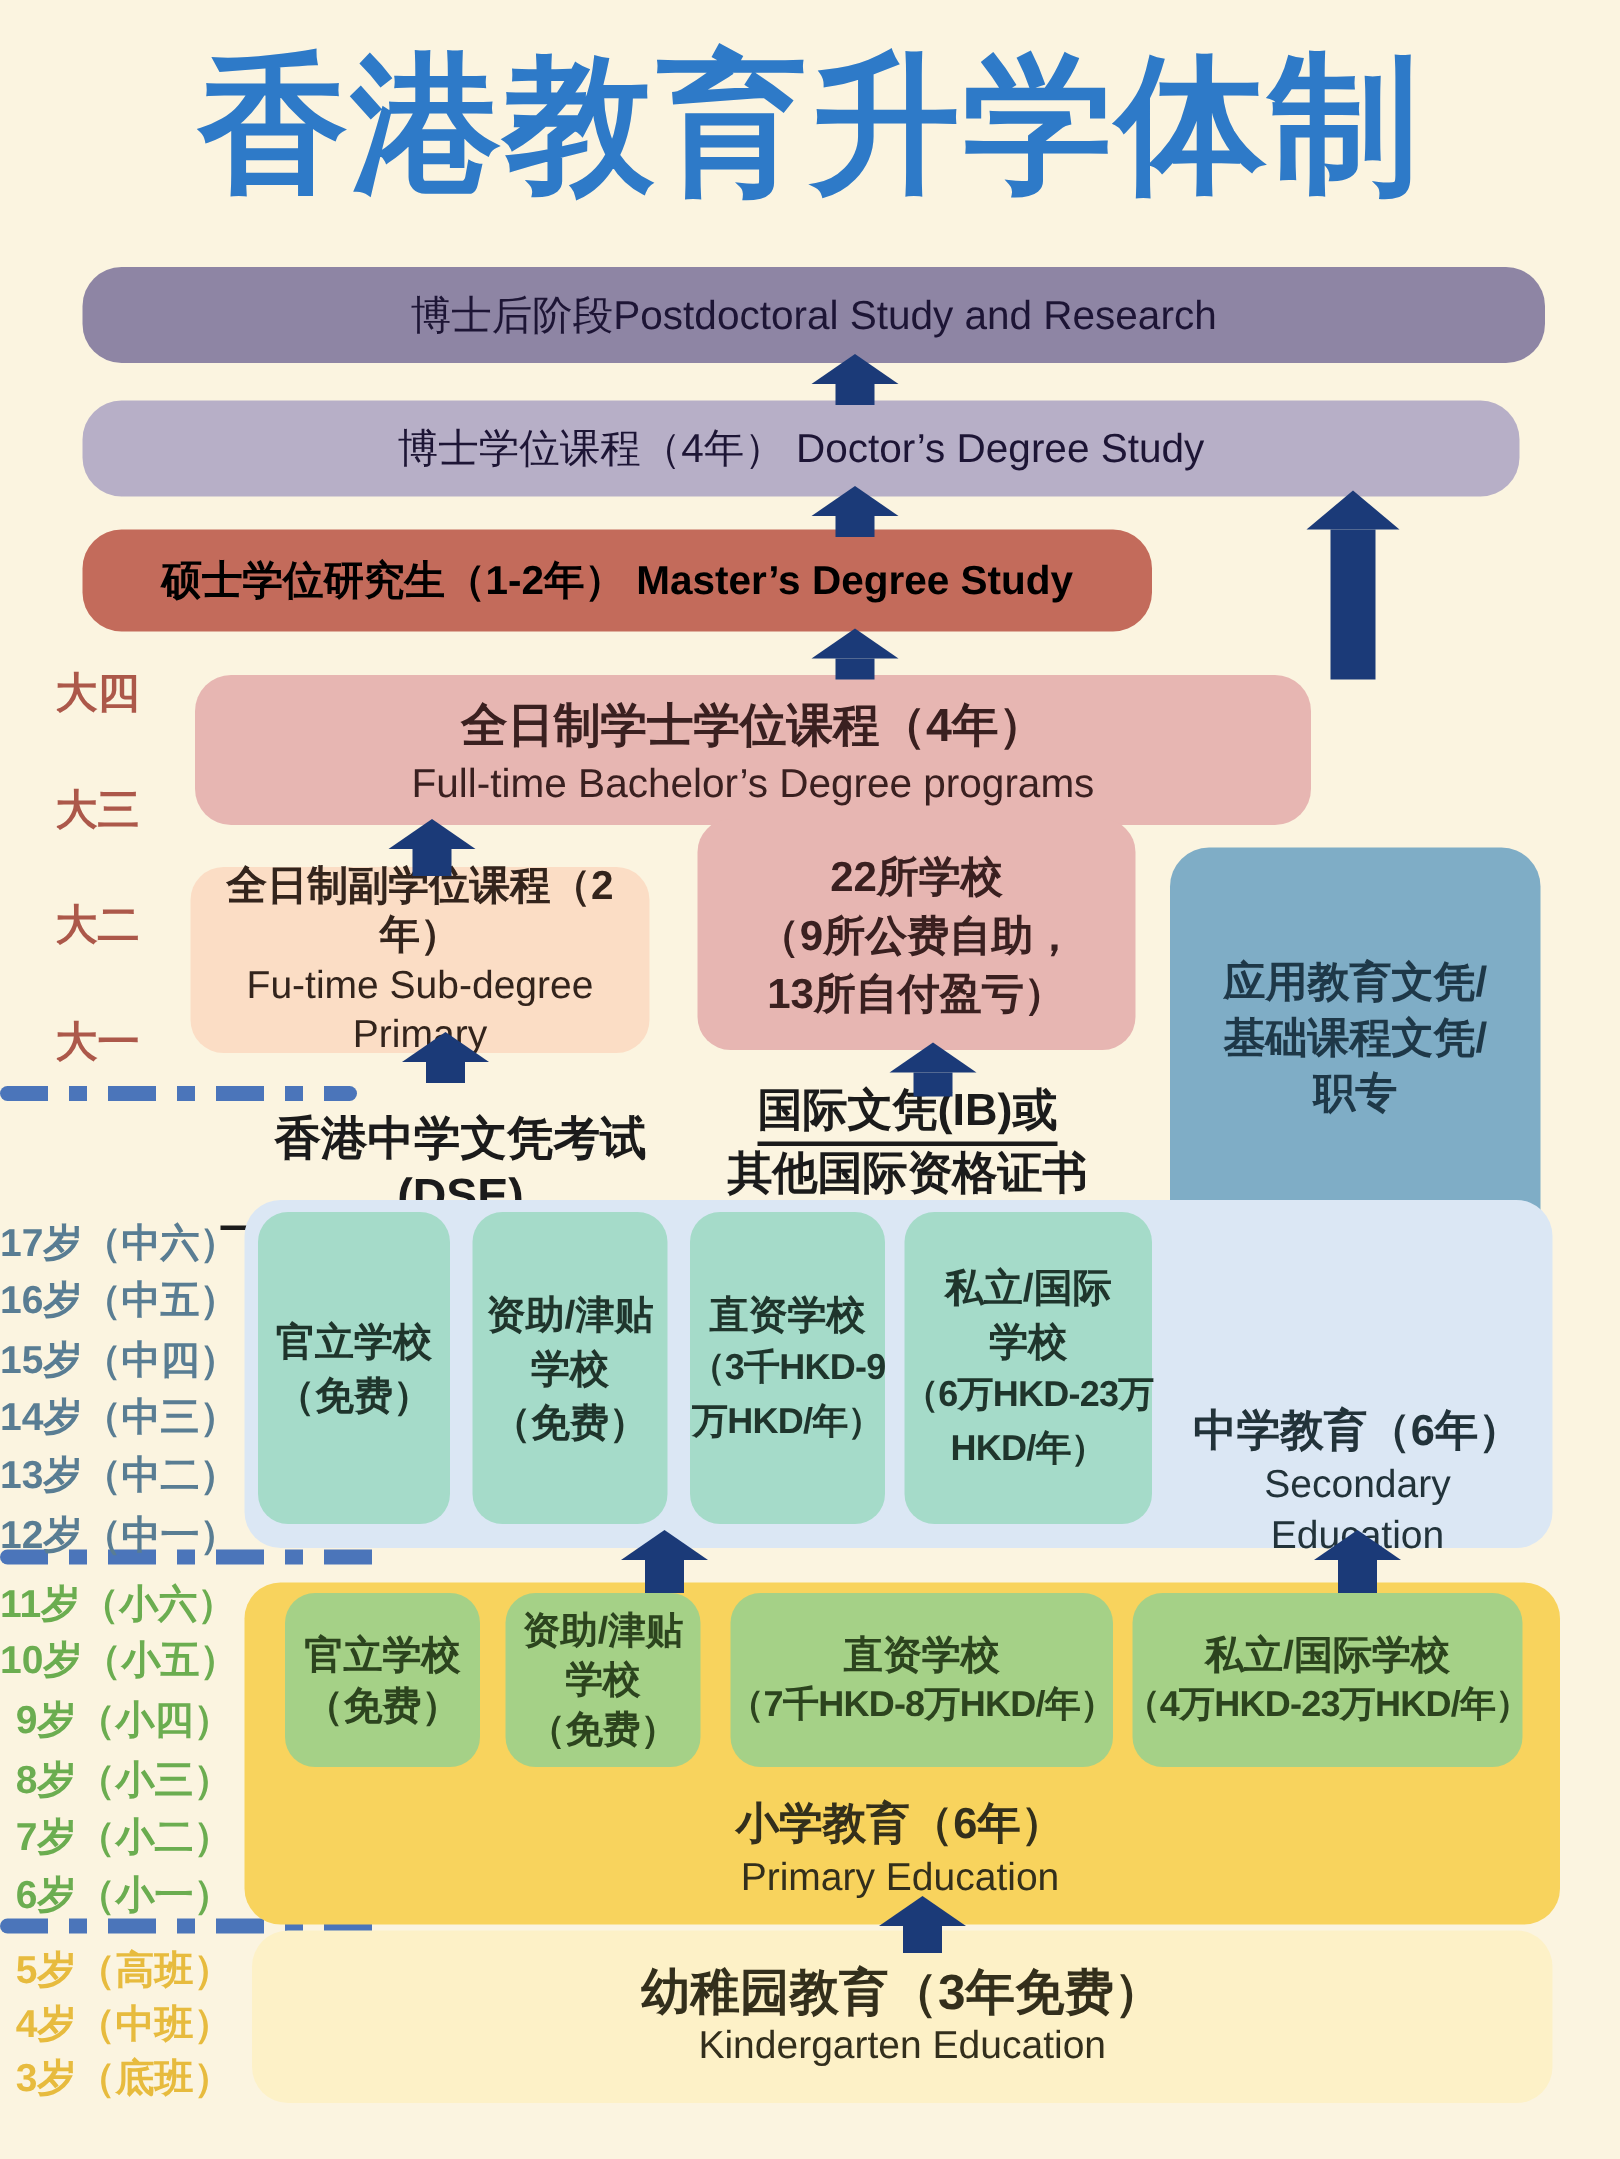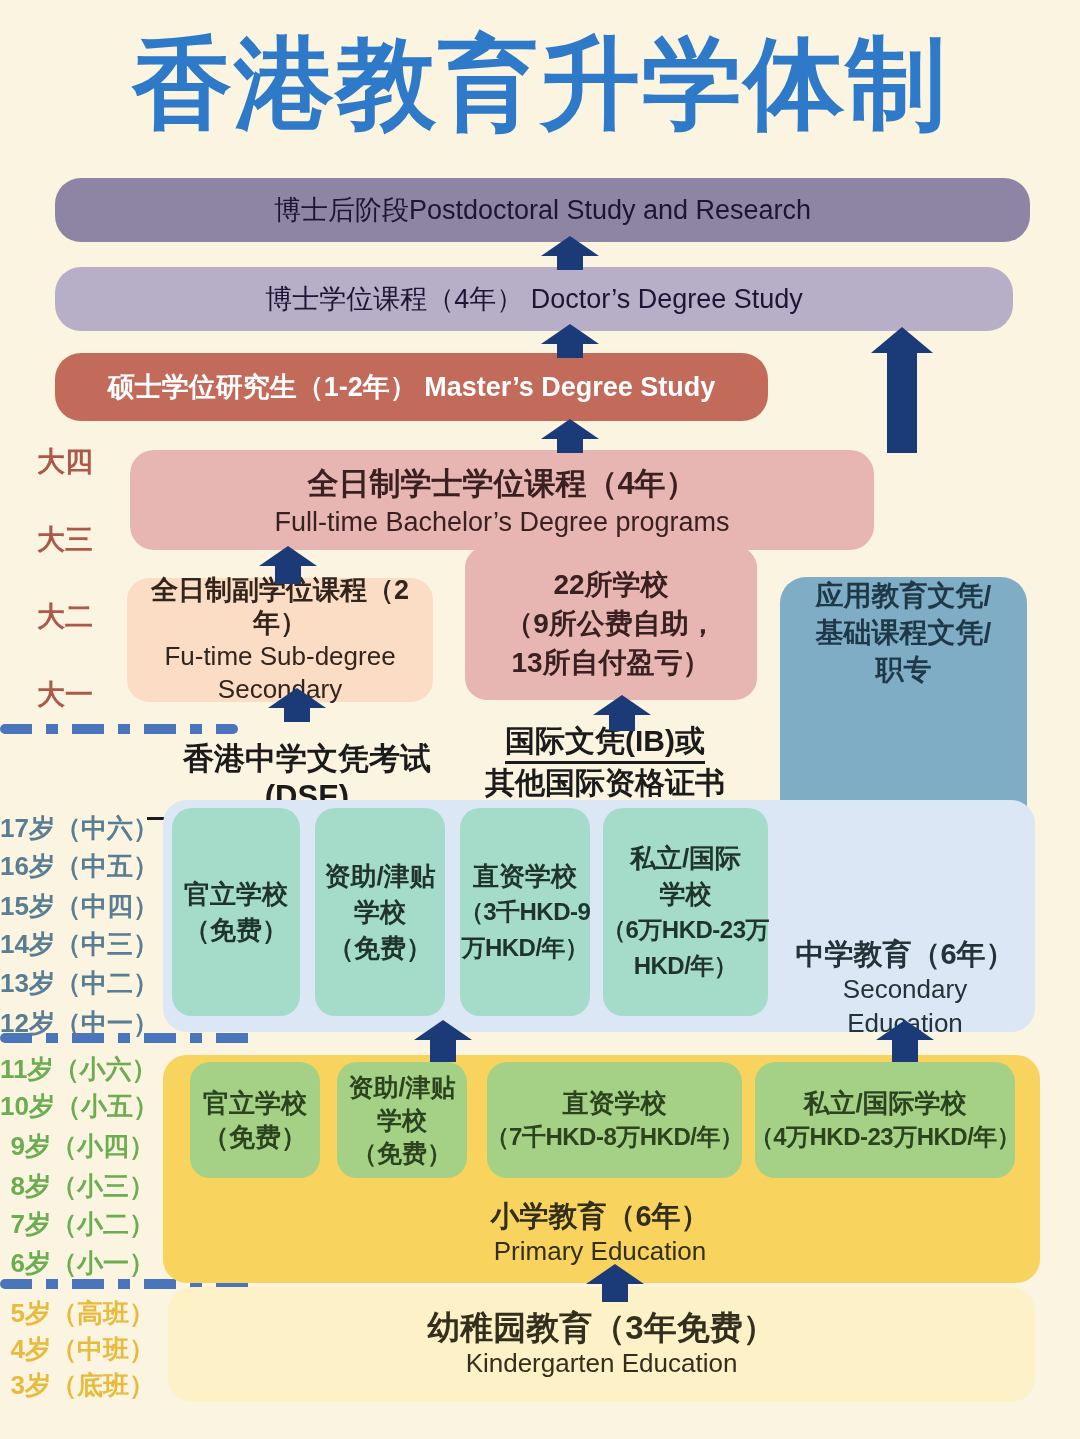--- a/index.html
+++ b/index.html
@@ -11,34 +11,34 @@
   .title{
     position:absolute;left:0;right:0;top:26px;margin:0;
     text-align:center;font-size:100px;line-height:1.15;font-weight:900;
     letter-spacing:2px;color:var(--title-blue,#2e7ac8);
   }
   .bar{
     position:absolute;border-radius:26px;display:flex;align-items:center;justify-content:center;
     font-size:27px;font-weight:500;
   }
   .bar.postdoc,.bar.doctor{color:#1d1535;}
-  .bar.master{color:#ffffff;font-weight:600;text-align:center;}
+  .bar.master{color:#000000;font-weight:600;text-align:center;}
   .bar.bachelor{border-radius:24px;flex-direction:column;gap:2px;color:#3a2020;}
   .bachelor-cn{font-size:31px;font-weight:600;}
   .bachelor-en{font-size:27px;font-weight:500;}
   .roundbox{
     position:absolute;border-radius:22px;display:flex;flex-direction:column;
     align-items:center;justify-content:center;text-align:center;
   }
   .subdegree{background:var(--subdegree-box,#fbddc5);color:#33241c;font-size:26px;line-height:33px;font-weight:500;}
   .subdegree .cn{font-size:27px;font-weight:600;}
   .box22{background:var(--bachelor-bar,#e7b6b2);color:#3a2020;font-size:28px;line-height:39px;font-weight:600;}
   .applied{
     background:var(--applied-box,#7fadc6);color:#1e3848;font-size:28px;line-height:37px;font-weight:600;
-    justify-content:flex-start;padding-bottom:100px;box-sizing:border-box;border-radius:26px;margin-top:12px;
+    justify-content:center;padding-bottom:100px;box-sizing:border-box;border-radius:26px;
   }
   .panel{position:absolute;border-radius:24px;}
   .panel.secondary{background:var(--secondary-panel,#dbe7f4);}
   .panel.primary{background:var(--primary-panel,#f8d35d);}
   .panel.kinder{
     background:var(--kindergarten-panel,#fdf1c7);display:flex;flex-direction:column;
     align-items:center;justify-content:center;text-align:center;color:#332f1c;
   }
   .schoolbox{
     position:absolute;border-radius:20px;display:flex;flex-direction:column;
@@ -96,21 +96,21 @@
   </div>
 
   <div class="uniyear" style="top:443px">大四</div>
   <div class="uniyear" style="top:521px">大三</div>
   <div class="uniyear" style="top:598px">大二</div>
   <div class="uniyear" style="top:676px">大一</div>
 
   <div class="roundbox subdegree" style="left:127px;top:578px;width:306px;height:124px">
     <span class="cn">全日制副学位课程（2年）</span>
     <span>Fu-time Sub-degree</span>
-    <span>Secondary</span>
+    <span>Primary</span>
   </div>
 
   <div class="roundbox box22" style="left:465px;top:546px;width:292px;height:154px">
     <span>22所学校</span>
     <span>（9所公费自助，</span>
     <span>13所自付盈亏）</span>
   </div>
 
   <div class="roundbox applied" style="left:780px;top:565px;width:247px;height:352px">
     <span>应用教育文凭/</span>

